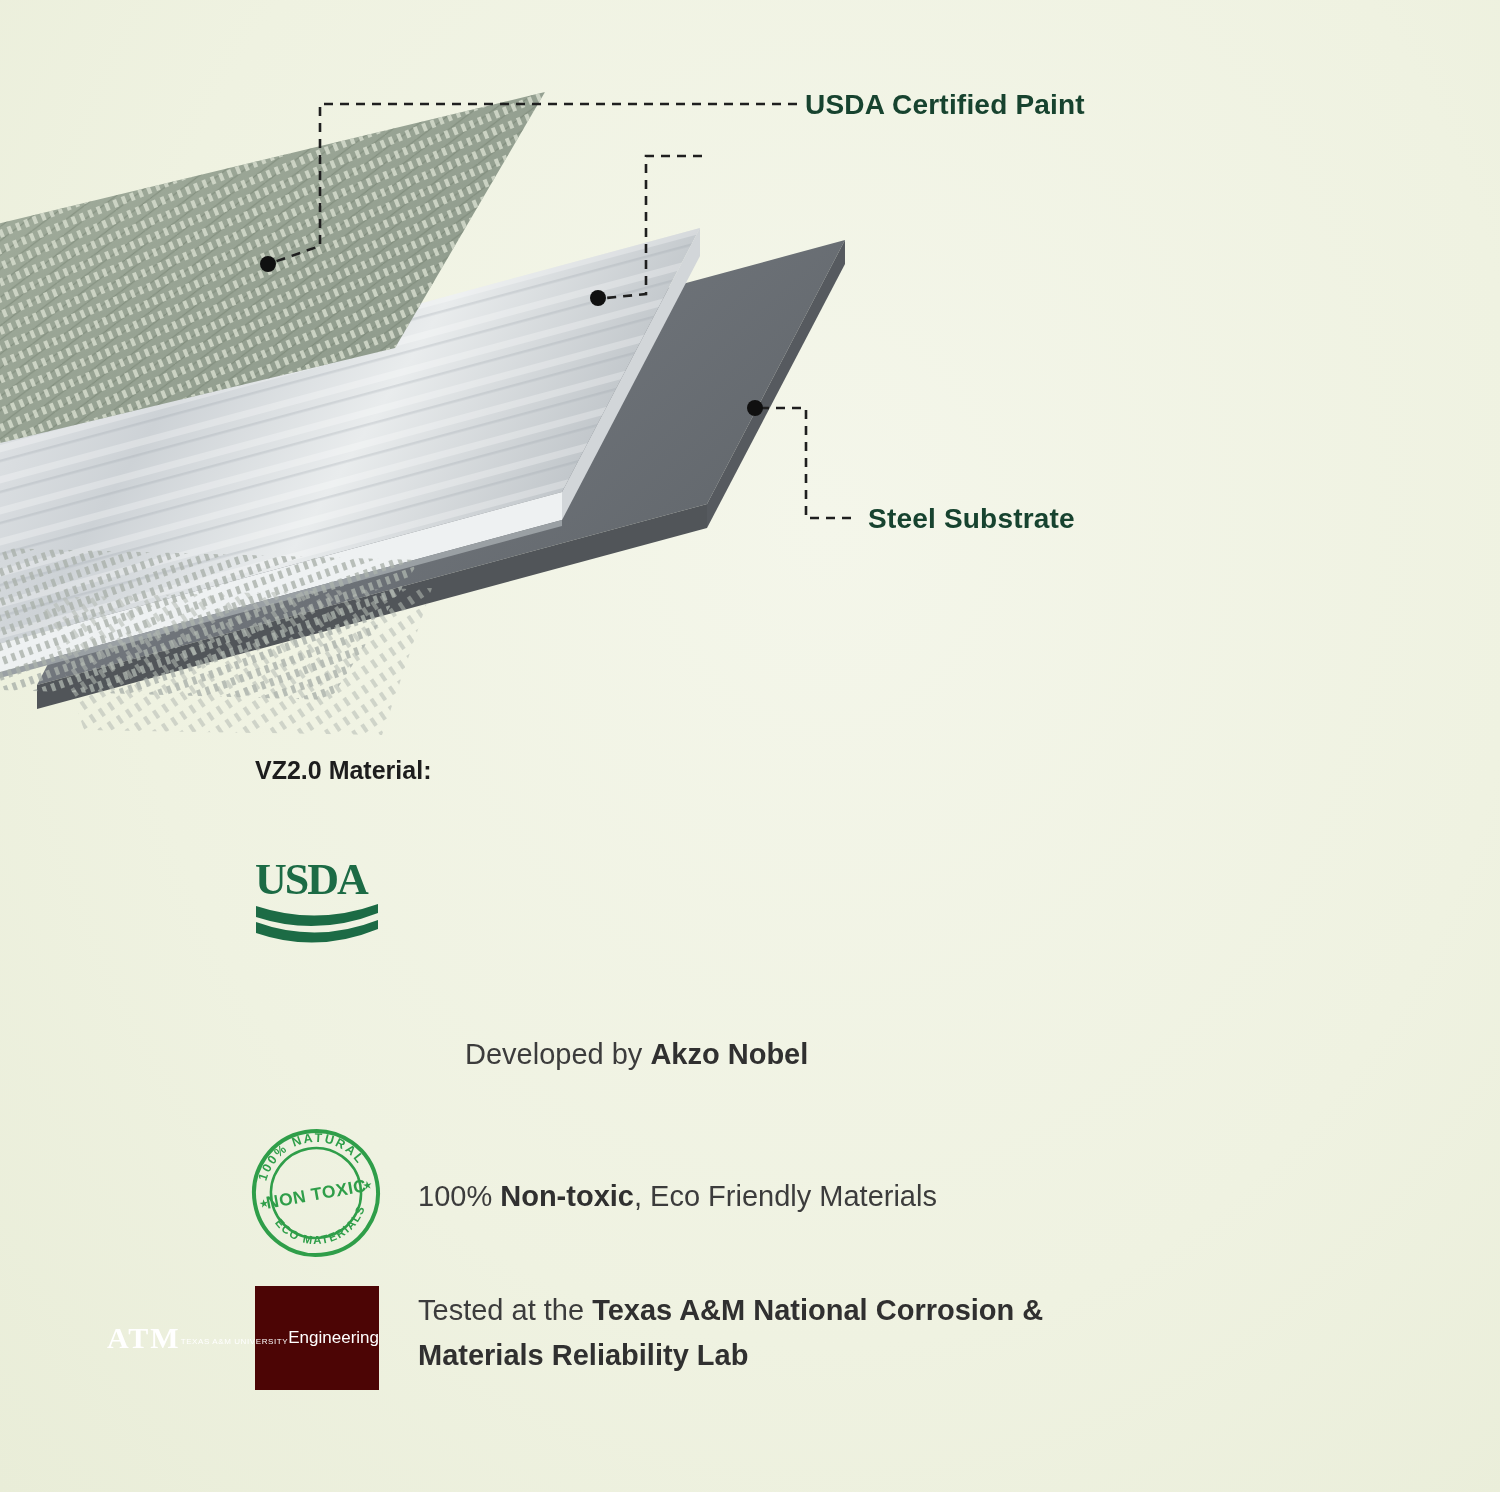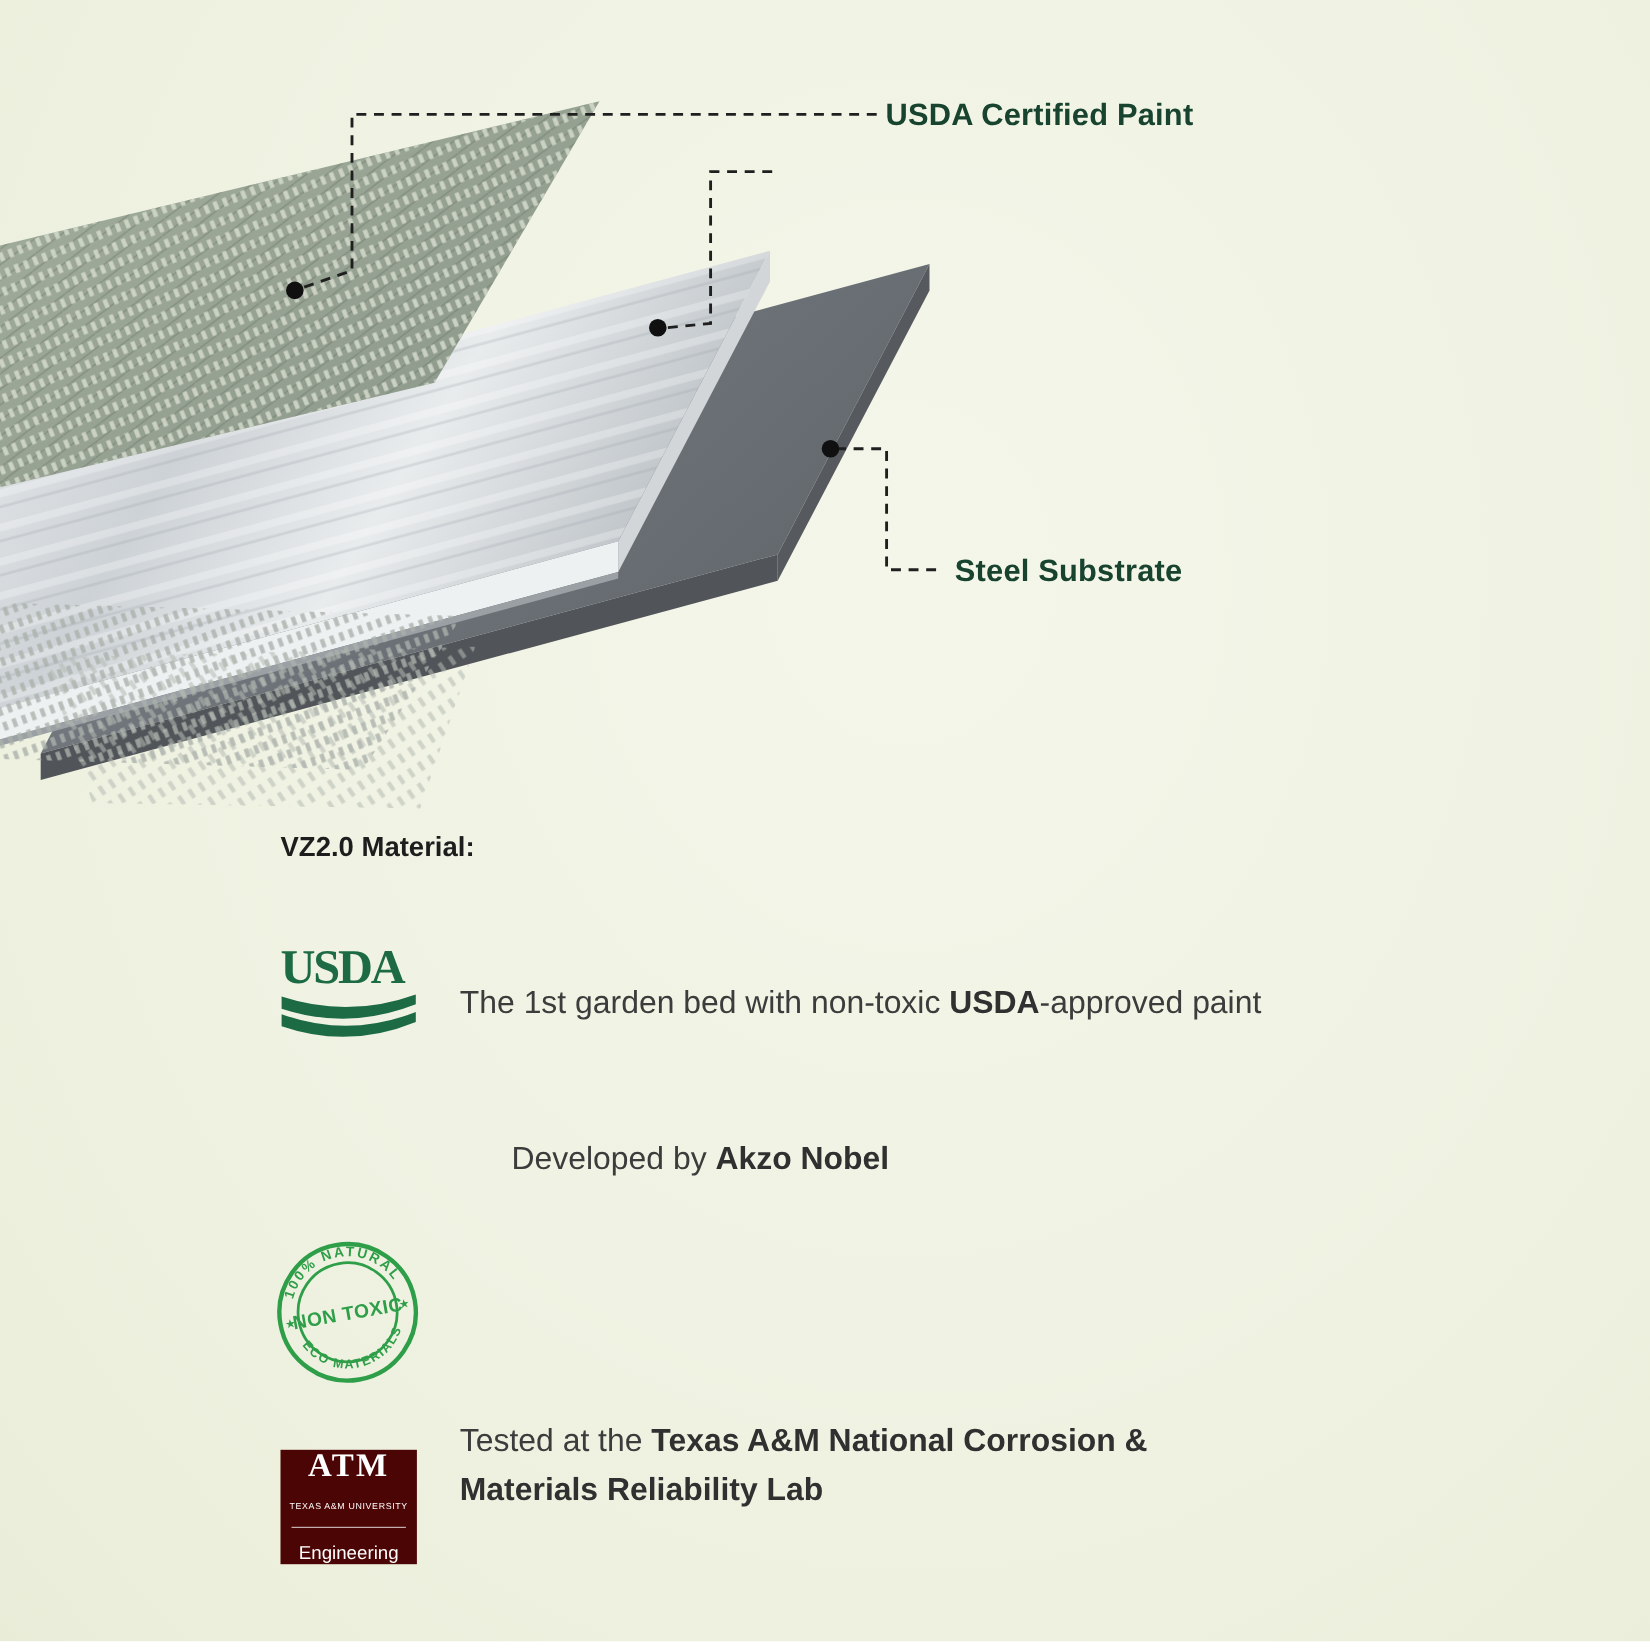--- a/index.html
+++ b/index.html
@@ -39,21 +39,21 @@
 
   .logo-akzo { left:256px; top:1018px; }
   .text-2    { left:418px; top:1032px;margin-left:47px; }
 
   .logo-stamp { left:249px; top:1126px; }
   .text-3     { left:418px; top:1174px; }
 
   .logo-tamu {
     left:255px; top:1286px; width:124px; height:104px;
     background:#4c0505; color:#ffffff;
-    display:flex; flex-direction:column; align-items:center; justify-content:space-between;margin-top:32px;
+    display:flex; flex-direction:row; align-items:center; justify-content:flex-end;
   }
   .tamu-mark {
     font-family:"Liberation Serif", serif; font-weight:700;
     font-size:30px; line-height:30px; letter-spacing:2px;
   }
   .tamu-univ { font-size:8px; letter-spacing:.6px; margin-top:7px; white-space:nowrap; }
   .tamu-rule { width:104px; height:1px; background:rgba(255,255,255,.75); margin:4px 0 3px 0; }
   .tamu-div  { font-size:17px; font-weight:400; }
   .text-4    { left:418px; top:1288px; width:740px; }
 </style>
@@ -138,21 +138,20 @@
 
   <h2 class="heading">VZ2.0 Material:</h2>
 
   <div class="logo-box logo-usda">
     <svg width="124" height="100" viewBox="0 0 124 100">
       <text x="0" y="36" font-family="Liberation Serif, serif" font-size="44" font-weight="bold" fill="#1c6b45" letter-spacing="-2">USDA</text>
       <path d="M1,48 Q62,68 123,46 L123,55 Q62,79 1,59 Z" fill="#1c6b45"></path>
       <path d="M1,64 Q62,86 123,62 L123,71 Q62,96 1,75 Z" fill="#1c6b45"></path>
     </svg>
   </div>
-  <p class="feature-text text-1"><span>The 1st garden bed with non-toxic </span><b>USDA</b><span>-approved paint</span></p>
 
   <p class="feature-text text-2"><span>Developed by </span><b>Akzo Nobel</b></p>
 
   <div class="logo-box logo-stamp">
     <svg width="134" height="134" viewBox="0 0 134 134">
       <defs>
         <path id="arcTop" d="M 16,67 A 51,51 0 0 1 118,67"></path>
         <path id="arcBot" d="M 16,67 A 51,51 0 0 0 118,67"></path>
       </defs>
       <g transform="rotate(-10 67 67)">
@@ -163,20 +162,21 @@
         </text>
         <text font-size="11.5" font-weight="bold" fill="#2f9e49" letter-spacing="1.5" font-family="Liberation Sans, sans-serif">
           <textPath href="#arcBot" startOffset="50%" text-anchor="middle">ECO MATERIALS</textPath>
         </text>
         <text x="9" y="72" font-size="11" fill="#2f9e49">★</text>
         <text x="114" y="72" font-size="11" fill="#2f9e49">★</text>
         <text x="67" y="74" text-anchor="middle" font-size="17.5" font-weight="bold" fill="#2f9e49" letter-spacing="0.5" font-family="Liberation Sans, sans-serif">NON TOXIC</text>
       </g>
     </svg>
   </div>
+  <p class="feature-text text-3"><span>100% </span><b>Non-toxic</b><span>, Eco Friendly Materials</span></p>
 
   <div class="logo-box logo-tamu">
     <div class="tamu-mark">ATM</div>
     <div class="tamu-univ">TEXAS A&amp;M UNIVERSITY</div>
     <div class="tamu-rule"></div>
     <div class="tamu-div">Engineering</div>
   </div>
   <p class="feature-text text-4"><span>Tested at the </span><b>Texas A&amp;M National Corrosion &amp; Materials Reliability Lab</b></p>
 
 </div>

